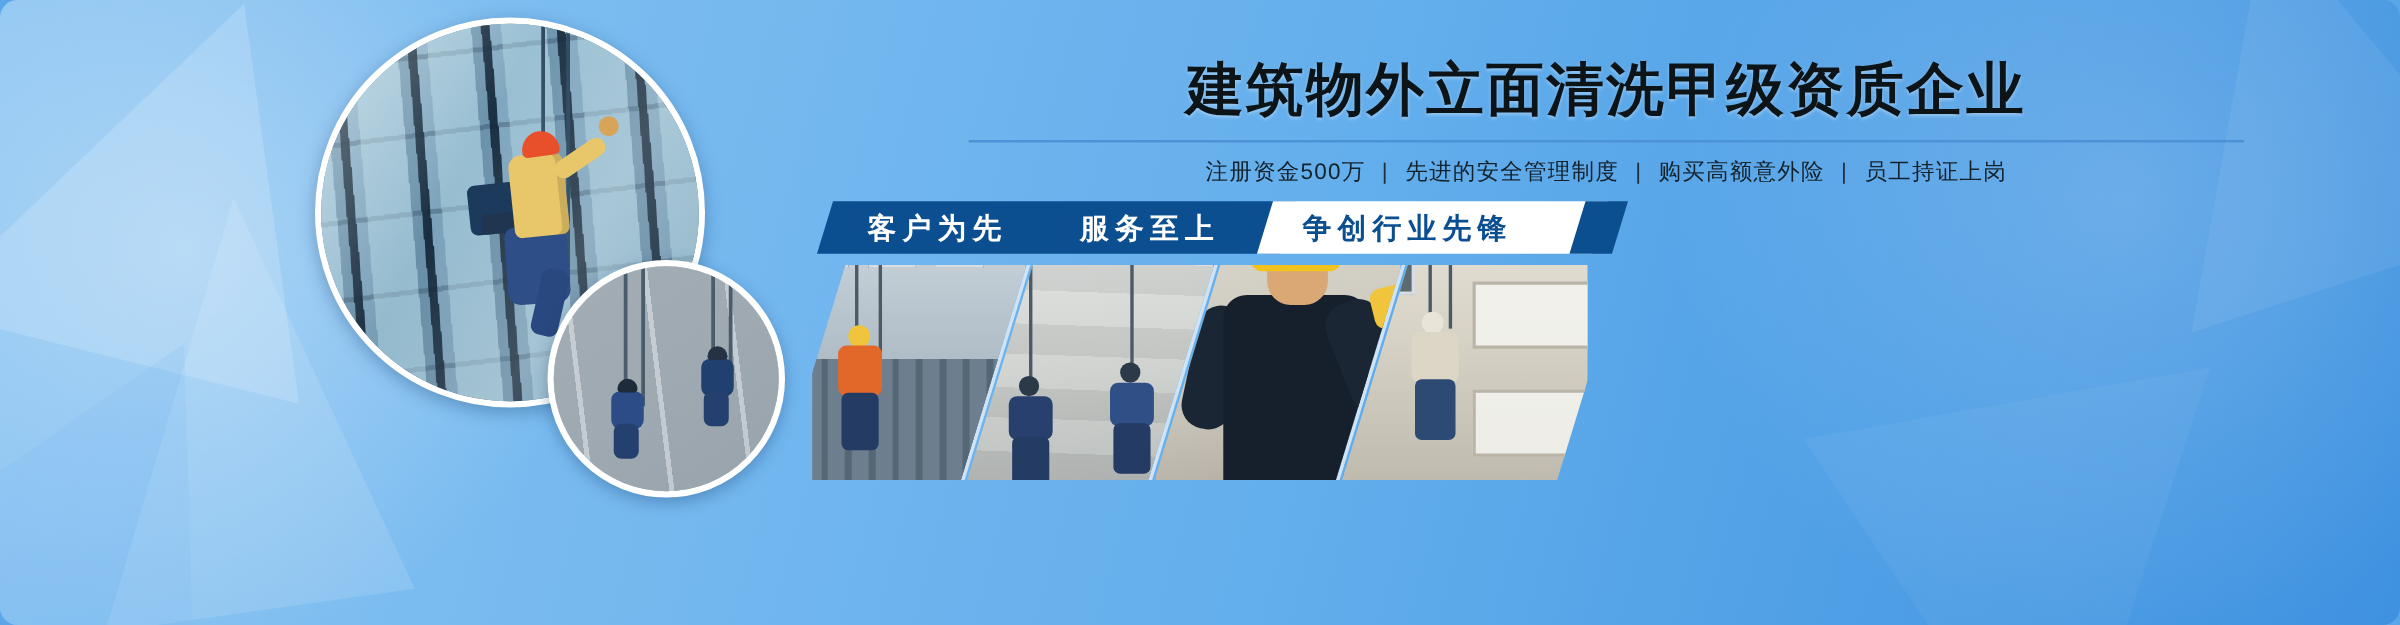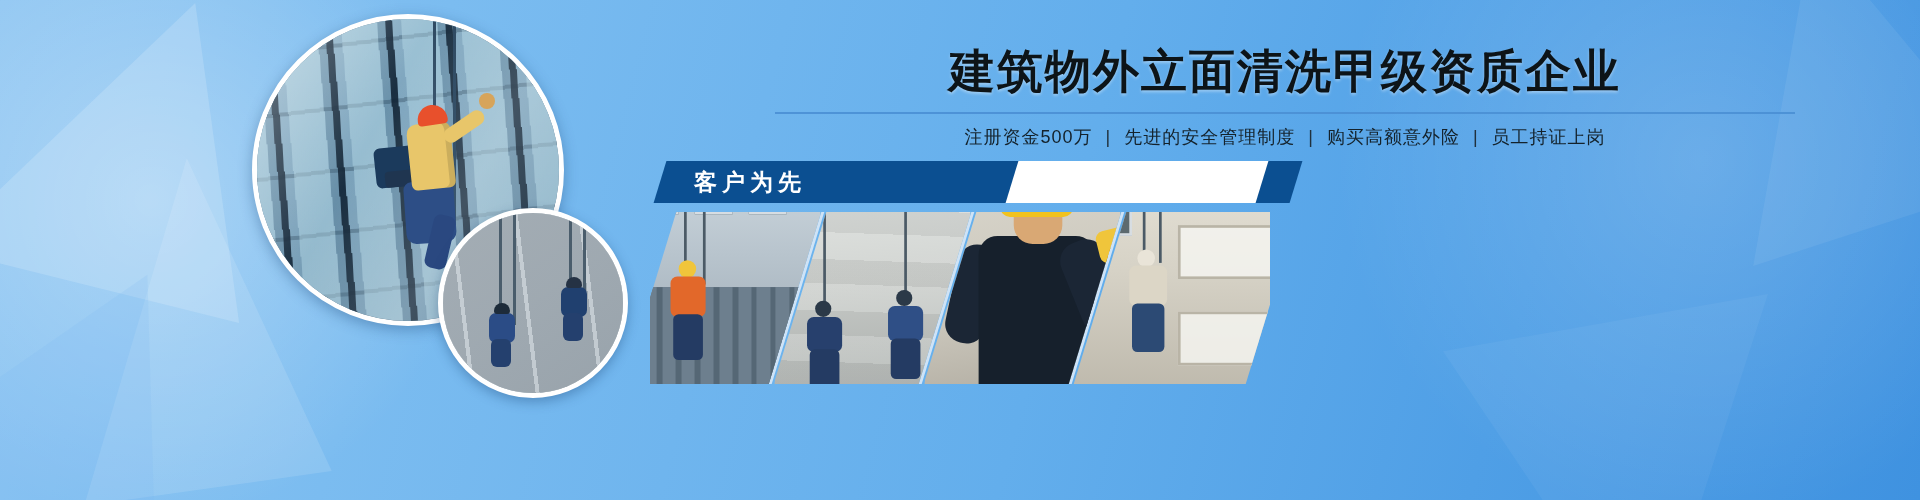--- a/index.html
+++ b/index.html
@@ -7,20 +7,21 @@
   body {
     font-family:"Liberation Sans","DejaVu Sans",sans-serif;
     background:#5aa6e8;
   }
 
   .banner {
     position:relative;
     width:1920px; height:500px;
     overflow:hidden;
     background:linear-gradient(105deg,#8fc6f2 0%,#7bbcf0 22%,#63aeec 55%,#4f9fe6 78%,#3f92e0 100%);
+    border-radius:14px;
   }
 
   
   .bg-shapes { position:absolute; inset:0; overflow:hidden; }
   .tri {
     position:absolute;
     width:0; height:0;
     opacity:.30;
   }
   .tri-a {
@@ -389,20 +390,22 @@
       <span>购买高额意外险</span>
       <span class="sep">|</span>
       <span>员工持证上岗</span>
     </div>
 
     <div class="slogan-bar">
       <div class="slo-blue"></div>
       <div class="slo-white"></div>
       <div class="slo-tail"></div>
       <div class="slo-text slo-t1">客户为先</div>
+      <div class="slo-text slo-t2">服务至上</div>
+      <div class="slo-text slo-t3">争创行业先锋</div>
     </div>
   </div>
 
   <div class="strip">
 
     <div class="panel p1">
       <div class="inner">
         <div class="bld-a"></div>
         <div class="wdw" style="left:12px;top:14px;width:28px;height:26px;"></div>
         <div class="wdw" style="left:52px;top:14px;width:28px;height:26px;"></div>

